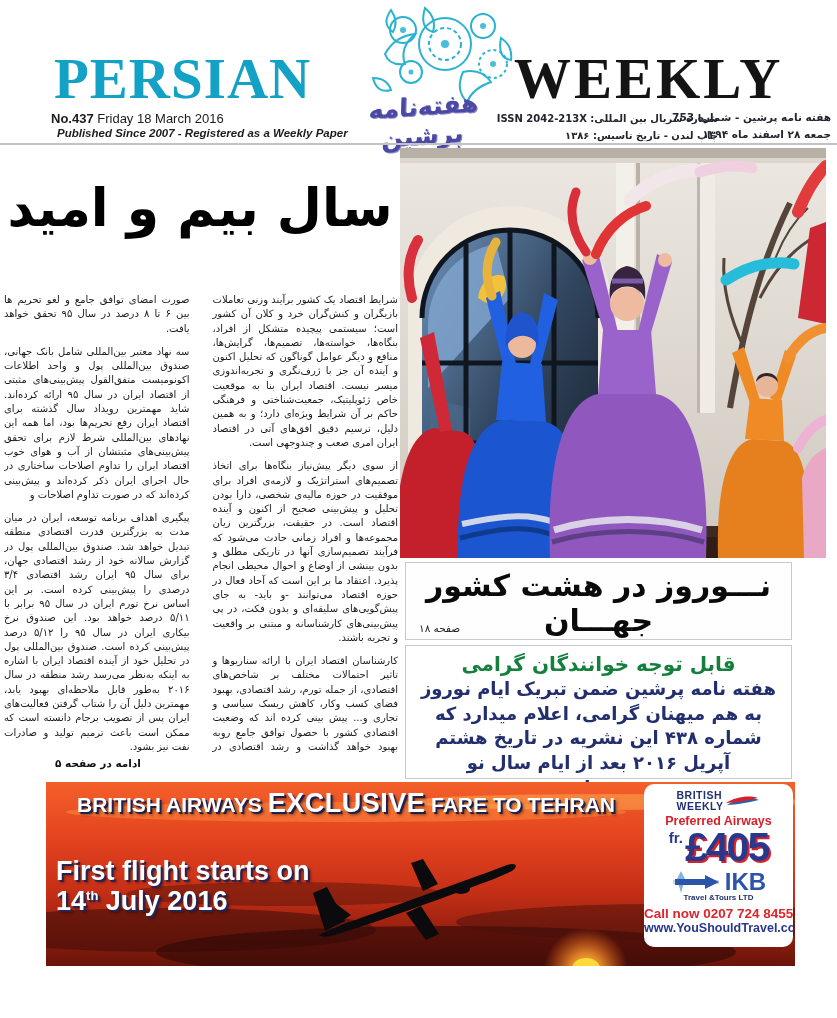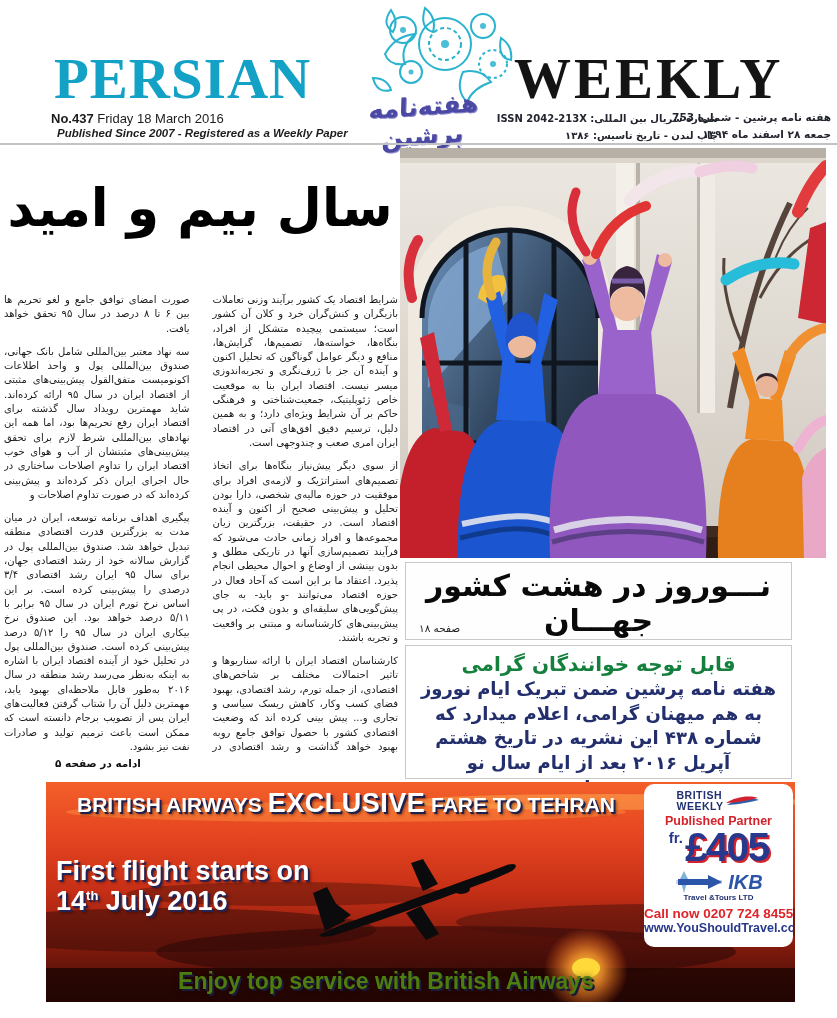--- a/index.html
+++ b/index.html
@@ -47,21 +47,21 @@
   .nowruz-page{position:absolute;left:13px;bottom:5px;direction:rtl;font-size:10.5px;color:#222;}
 
   
   .notice-box{position:absolute;left:405px;top:645px;width:385px;height:132px;
               border:1px solid #c9c9c9;background:#fff;}
   .notice-title{margin-top:6px;text-align:center;direction:rtl;font-size:20px;font-weight:bold;color:#15803d;}
   .notice-body{margin-top:1px;padding:0 8px;text-align:center;direction:rtl;
                font-size:18px;font-weight:bold;color:#232e6d;line-height:1.37;}
 
   
-  .ad{position:absolute;left:46px;top:782px;width:749px;height:220px;overflow:hidden;
+  .ad{position:absolute;left:46px;top:782px;width:749px;height:184px;overflow:hidden;
       font-family:"Liberation Sans",sans-serif;}
   .ad-bg{position:absolute;left:0;top:0;}
   .ad-headline{position:absolute;left:0;top:6px;width:600px;text-align:center;color:#fff;
                font-weight:bold;white-space:nowrap;
                text-shadow:2px 2px 0 #20204a,3px 3px 3px rgba(0,0,0,.45);}
   .ad-headline .h-side{font-size:21px;}
   .ad-headline .h-big{font-size:27px;letter-spacing:0.5px;}
   .ad-flight{position:absolute;left:10px;top:74px;color:#fff;font-weight:bold;font-size:27px;
              line-height:1.12;text-shadow:2px 2px 0 #232355,3px 3px 3px rgba(0,0,0,.4);}
   .ad-flight sup{font-size:13px;}
@@ -70,21 +70,21 @@
   .ad-panel{position:absolute;left:598px;top:2px;width:149px;height:163px;background:#fff;
             border-radius:10px;text-align:center;overflow:hidden;}
   .ba-logo{display:flex;align-items:flex-end;justify-content:center;gap:3px;margin-top:6px;}
   .ba-text{font-size:10.5px;font-weight:bold;color:#203070;line-height:1.05;letter-spacing:0.5px;text-align:left;}
   .partner{margin-top:2px;color:#d5232c;font-weight:bold;font-size:12.5px;}
   .price-row{margin-top:0;line-height:0.95;}
   .price-fr{font-size:15px;font-weight:bold;color:#28388c;vertical-align:18px;margin-right:2px;}
   .price{font-size:41px;font-weight:bold;color:#28388c;letter-spacing:-2px;
          text-shadow:2px 2px 0 #d5232c;}
   .ikb-row{display:flex;align-items:center;justify-content:center;gap:2px;margin-top:2px;}
-  .ikb-word{font-size:20px;font-weight:bold;font-style:italic;color:#2b55a8;line-height:0.9;}
+  .ikb-word{font-size:24px;font-weight:bold;color:#2b55a8;line-height:0.9;}
   .ikb-sub{font-size:8px;font-weight:bold;color:#203070;margin-top:-2px;}
   .call{margin-top:4px;color:#e0242b;font-weight:bold;font-size:13.5px;white-space:nowrap;}
   .website{color:#28388c;font-weight:bold;font-size:12.5px;white-space:nowrap;}
 </style>
 </head>
 <body>
 
 <div class="page">
 
   <div class="mast-title title-persian">PERSIAN</div>
@@ -297,21 +297,21 @@
       <div class="ba-logo">
         <div class="ba-text">
           <div>BRITISH</div>
           <div>WEEKLY</div>
         </div>
         <svg width="34" height="16" viewBox="0 0 34 16">
           <path d="M1,9 C10,3 24,1 33,4 C24,6 10,9 1,9 Z" fill="#2e5fa3"></path>
           <path d="M0,7 C9,1 23,-1 32,2 C23,4 9,7 0,7 Z" fill="#d5202f"></path>
         </svg>
       </div>
-      <div class="partner">Published Partner</div>
+      <div class="partner">Preferred Airways</div>
       <div class="price-row"><span class="price-fr">fr.</span><span class="price">£405</span></div>
       <div class="ikb-row">
         <svg width="52" height="26" viewBox="0 0 52 26">
           <path d="M10,2 L14,10 L10,24 L6,10 Z" fill="#7fb2dd"></path>
           <path d="M2,11 L48,11 L48,15 L2,15 Z" fill="#2b55a8" opacity="0.25"></path>
           <path d="M4,10 L34,10 L34,6 L48,13 L34,20 L34,16 L4,16 Z" fill="#2b55a8"></path>
         </svg>
         <span class="ikb-word">IKB</span>
       </div>
       <div class="ikb-sub">Travel &amp;Tours LTD</div>

